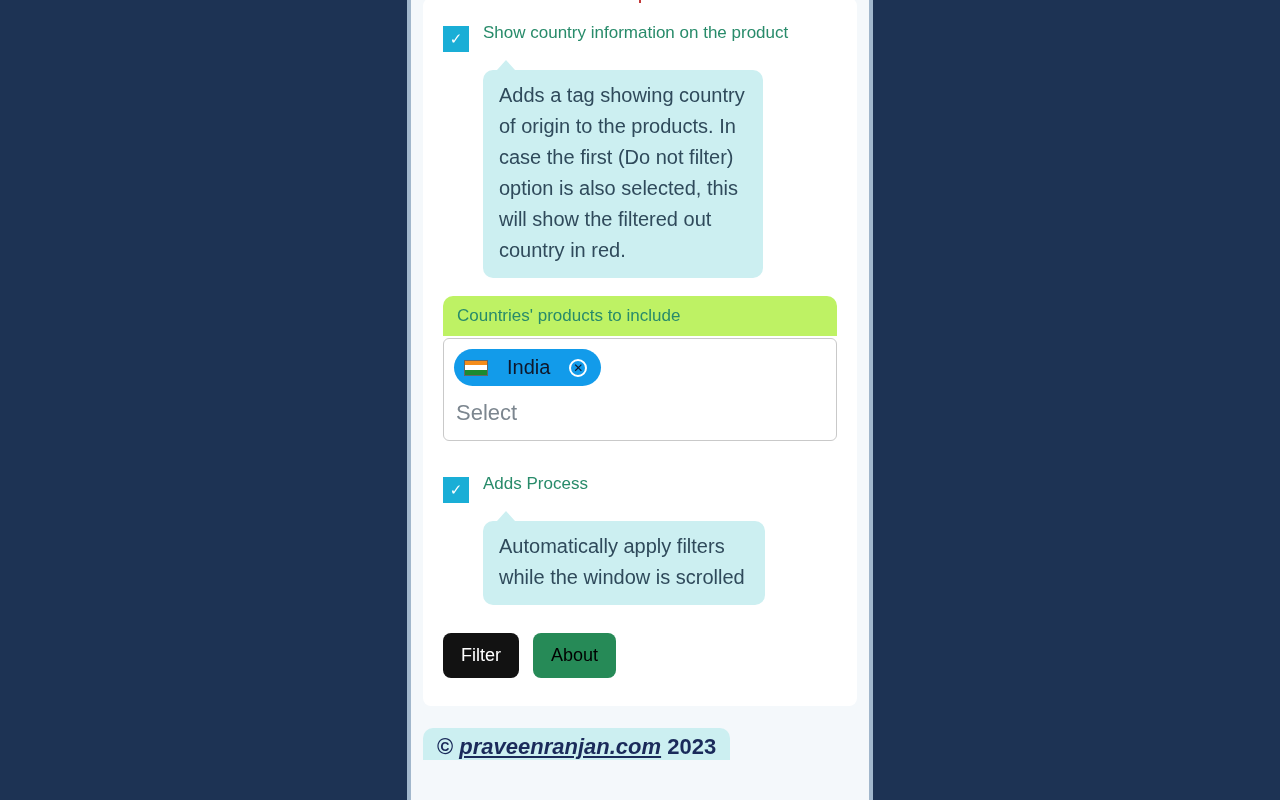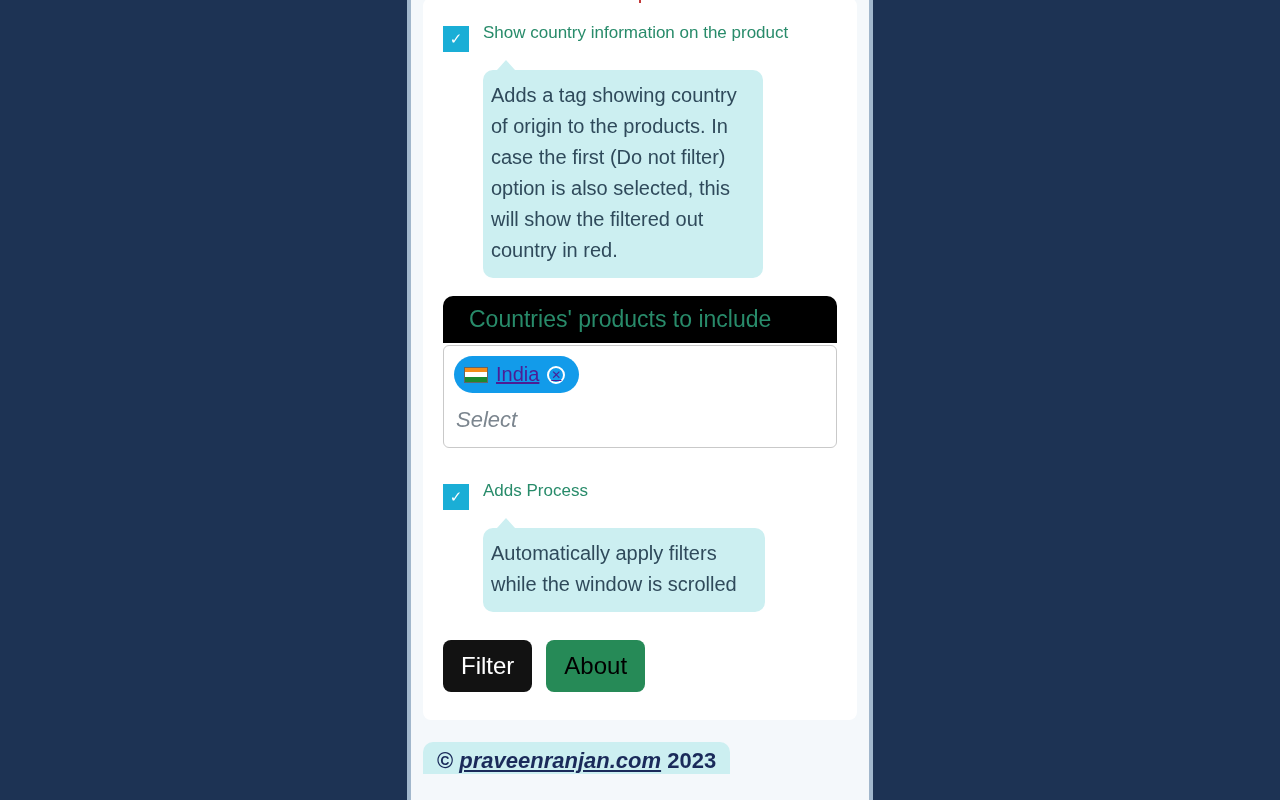--- a/index.html
+++ b/index.html
@@ -64,63 +64,62 @@
     font-weight: 400;
     line-height: 1.35;
   }
 
   
   .bubble {
     background: #cceff1;
     color: #2f4a5b;
     font-size: 20px;
     line-height: 1.55;
-    padding: 10px 16px 12px 8px;
+    padding: 10px 16px 12px 16px;
     border-radius: 10px;
     margin-left: 40px;
     margin-top: 18px;
     position: relative;
     max-width: 280px;
   }
   .bubble::before {
     content: "";
     position: absolute;
     top: -10px;
     left: 14px;
     border-left: 9px solid transparent;
     border-right: 9px solid transparent;
     border-bottom: 10px solid #cceff1;
   }
 
   
   .section-head {
-    background: #000000;
+    background: #bef264;
     color: #288b6a;
-    font-size: 23px;
-    padding: 10px 26px;
+    font-size: 17px;
+    padding: 10px 14px;
     border-top-left-radius: 10px;
     border-top-right-radius: 10px;
     margin-top: 18px;
   }
   .select-box {
     border: 1px solid #c9c9c9;
     border-radius: 6px;
     padding: 10px 10px 4px 10px;
     margin-top: 2px;
   }
   .chip {
     display: inline-flex;
     align-items: center;
-    gap: 8px;
+    gap: 19px;
     background: #129bea;
-    color: #4c1d95;
+    color: #0f172a;
     font-size: 20px;
     padding: 7px 14px 7px 10px;
     border-radius: 22px;
-    text-decoration: underline;
   }
   .flag {
     width: 24px;
     height: 16px;
     display: inline-block;
     position: relative;
     background: #fff;
     border: 1px solid #666;
     overflow: hidden;
   }
@@ -139,31 +138,30 @@
     border: 2px solid #fff;
     border-radius: 50%;
     display:flex; align-items:center; justify-content:center;
     font-size: 12px;
     line-height: 1;
   }
   .select-placeholder {
     color: #7c868f;
     font-size: 22px;
     padding: 14px 2px 10px 2px;
-    font-style: italic;
   }
 
   
   .btn-row {
     display: flex;
     gap: 14px;
     margin-top: 28px;
   }
   .btn {
-    font-size: 24px;
+    font-size: 18px;
     padding: 12px 18px;
     border-radius: 8px;
     border: none;
     cursor: pointer;
   }
   .btn-dark { background:#121212; color:#fff; }
   .btn-green { background:#268a57; color:#000000; }
 
   
   .footer-pill {

